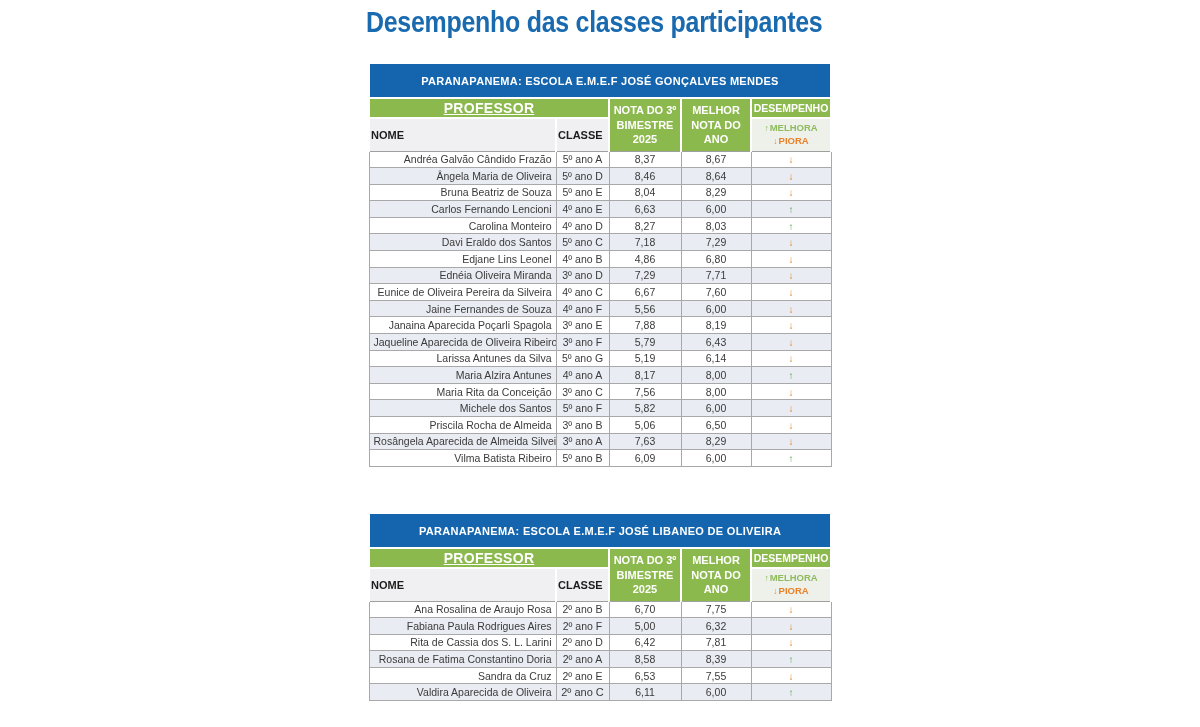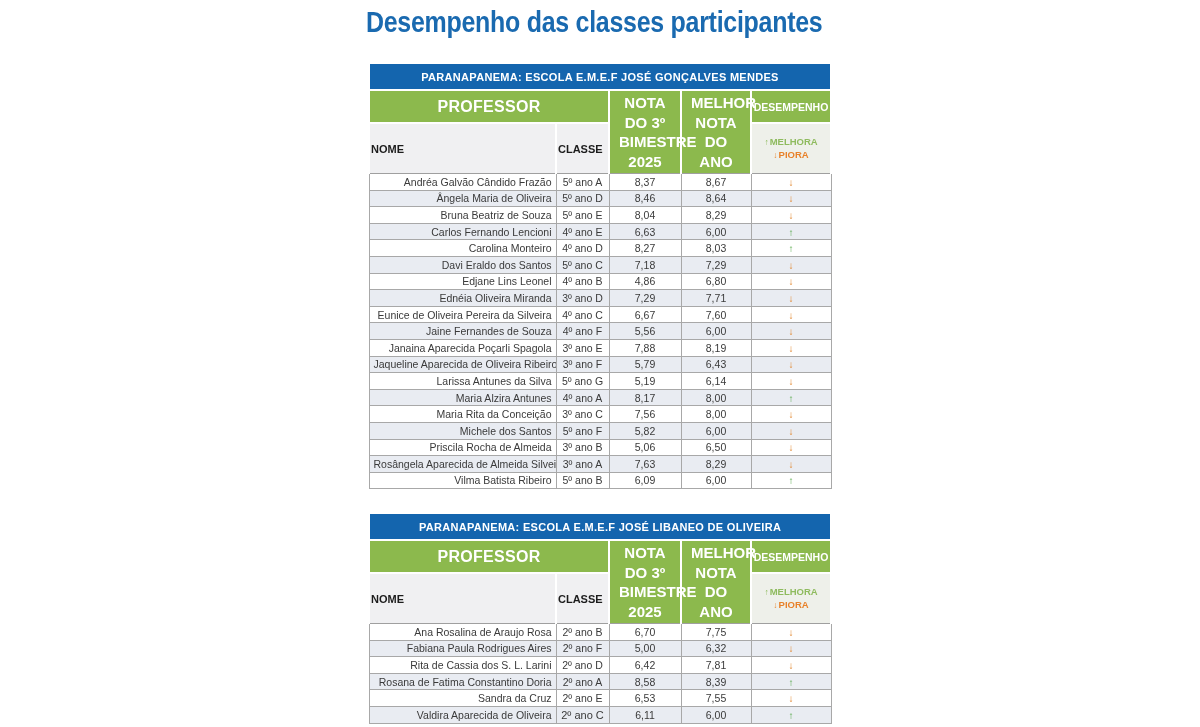--- a/index.html
+++ b/index.html
@@ -34,38 +34,38 @@
     background: #fff;
   }
   #table1 { top: 64px; }
   #table2 { top: 514px; }
 
   .school-bar {
     background: #1465ae;
     color: #fff;
     font-size: 11px;
     font-weight: bold;
-    height: 26px;
+    height: 34px;
     text-align: center;
     letter-spacing: 0.3px;
     border: 2px solid #fff;
     border-top: none;
   }
   th.green {
     background: #8cb94d;
     color: #fff;
     font-weight: bold;
     text-align: center;
     border: 2px solid #fff;
   }
-  th.prof { font-size: 16px; height: 17px; letter-spacing: 0.3px; }
+  th.prof { font-size: 14px; height: 17px; letter-spacing: 0.3px; text-decoration: underline; }
   th.nota-h, th.melhor-h {
-    font-size: 15px;
+    font-size: 11px;
     line-height: 1.3;
-    padding: 2px 9px;
+    padding: 2px 3px;
     border-bottom: 1px solid #9f9f9f;
   }
   th.desemp-h { font-size: 10.5px; height: 20px; }
   th.sub {
     background: #f0f0f2;
     border: 2px solid #fff;
     border-bottom: 1px solid #9f9f9f;
     height: 33px;
   }
   th.nome-h, th.classe-h {

